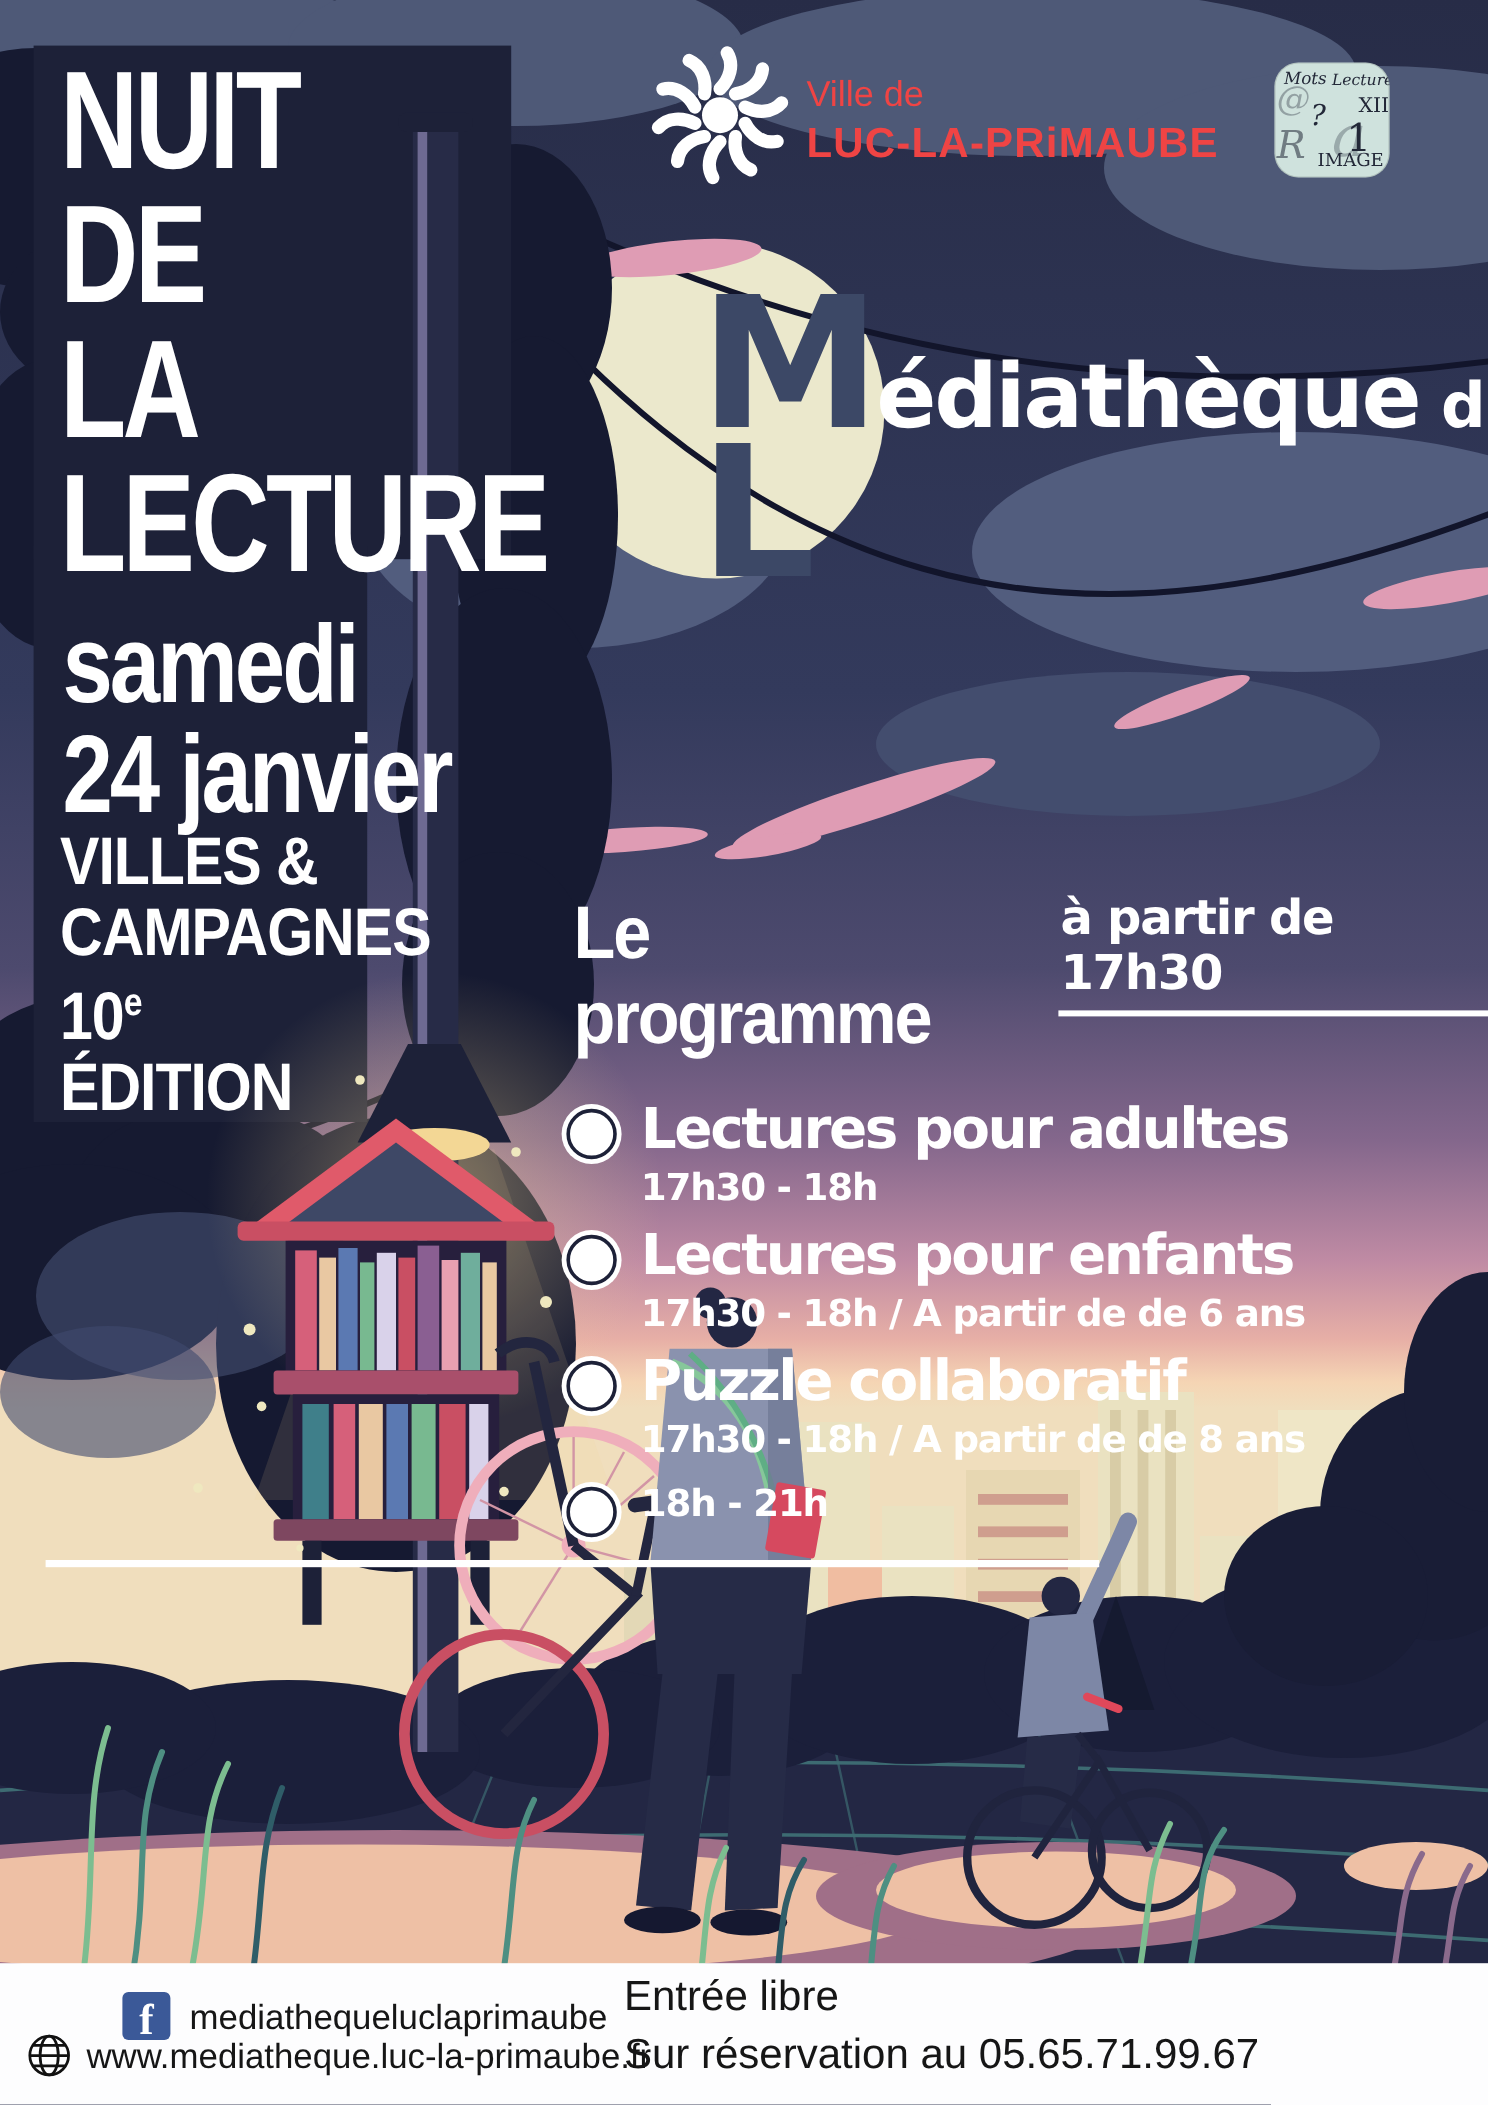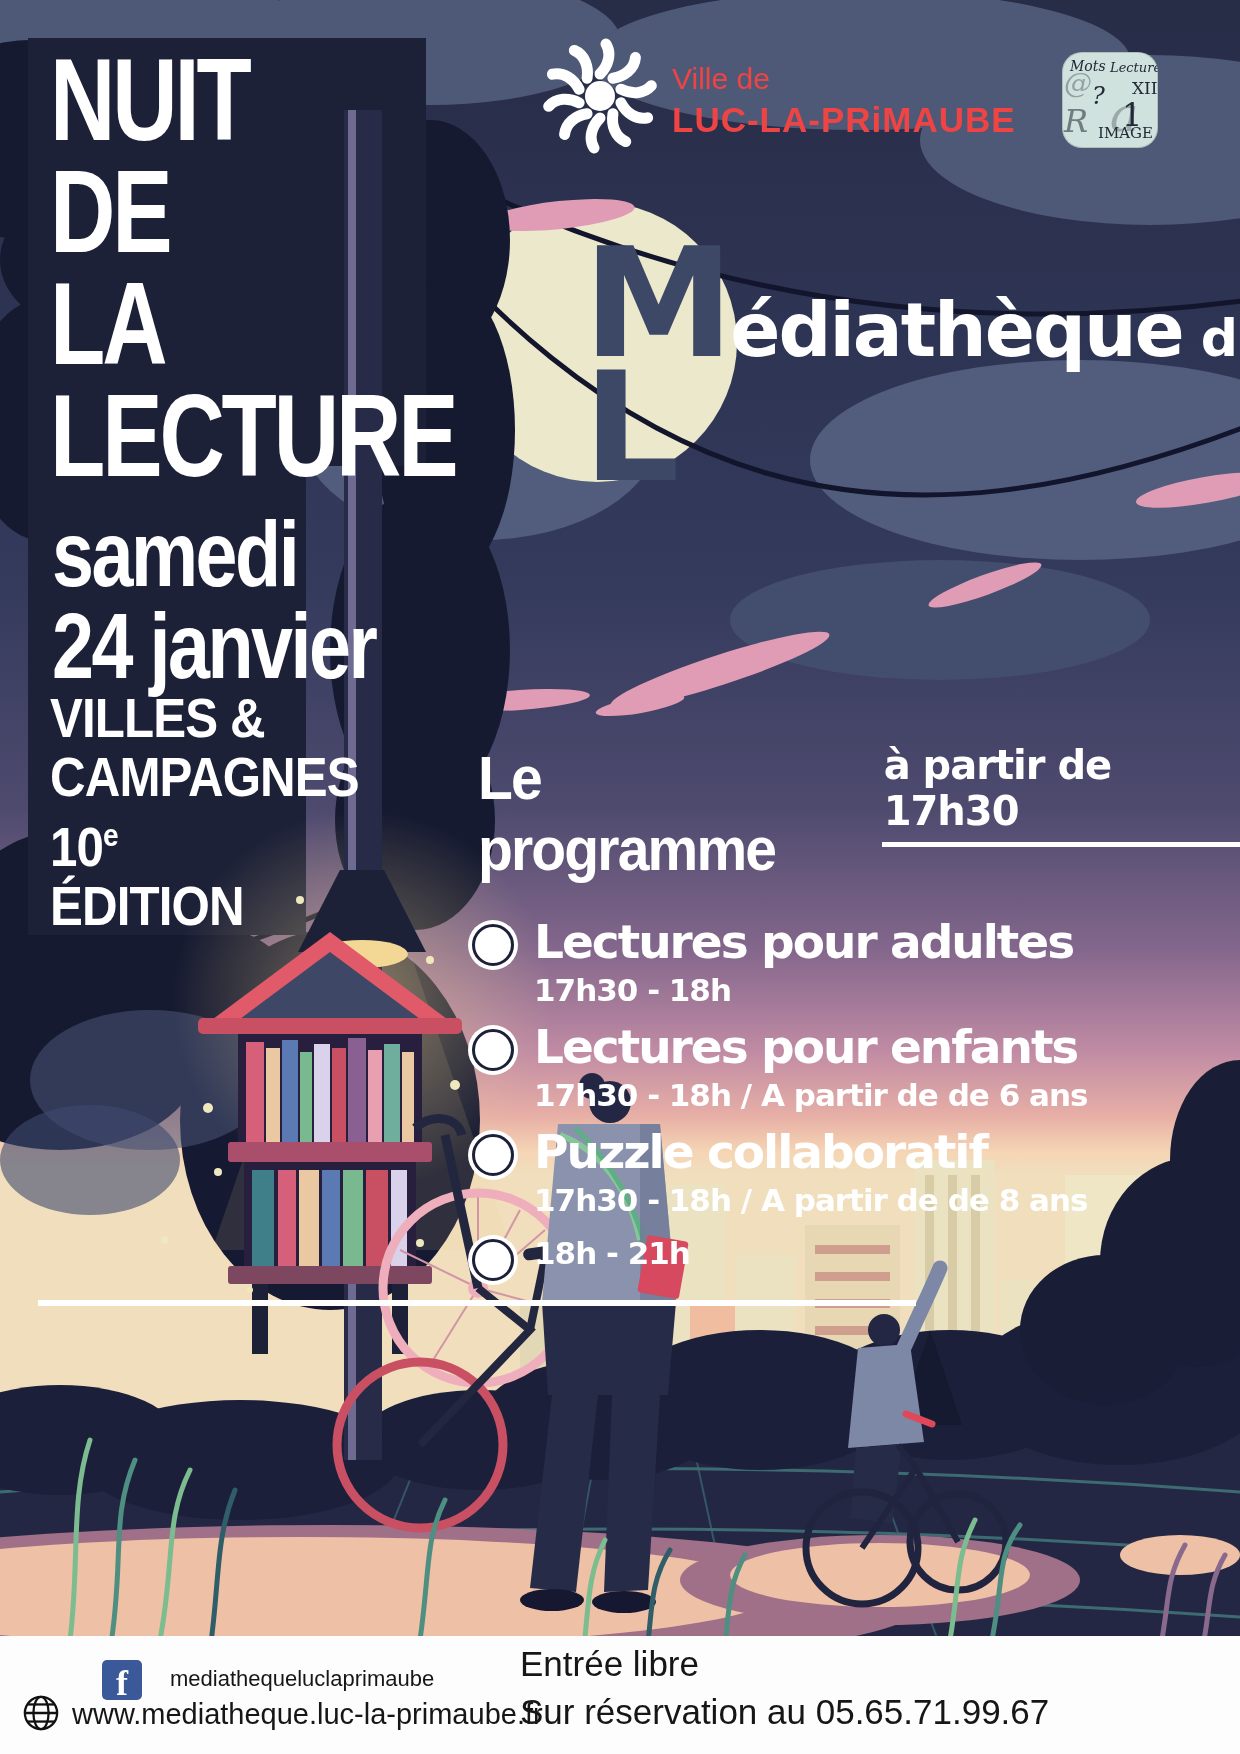--- a/index.html
+++ b/index.html
@@ -61,21 +61,21 @@
   .item-text { font-family:"DejaVu Sans", sans-serif; color:#fff; }
   .item-title { font-size:47px; font-weight:bold; line-height:52px; letter-spacing:-2px; white-space:nowrap; }
   .item-details { font-size:31px; font-weight:bold; margin-top:4px; letter-spacing:-1px; white-space:nowrap; }
   .white-rule { position:absolute; left:38px; top:1300px; width:878px; height:6px; background:#fff; }
 
   
   .footer { position:absolute; left:0; top:1636px; width:1240px; height:118px; background:#fdfdfe; color:#161616; }
   .fb-icon { position:absolute; left:102px; top:24px; width:40px; height:40px; background:#3b5998;
     border-radius:5px; color:#fff; font-family:"Liberation Serif", serif; font-weight:bold;
     font-size:36px; text-align:center; line-height:46px; overflow:hidden; }
-  .fb-handle { position:absolute; left:170px; top:30px; font-size:22px; }
+  .fb-handle { position:absolute; left:158px; top:30px; font-size:29px; }
   .globe-icon { position:absolute; left:22px; top:58px; width:38px; height:38px; }
   .website { position:absolute; left:72px; top:62px; font-size:29px; }
   .entry-note { position:absolute; left:520px; top:8px; font-size:35px; }
   .reservation-note { position:absolute; left:520px; top:56px; font-size:35px; }
 </style>
 </head>
 <body>
 
 <div class="poster">
 

